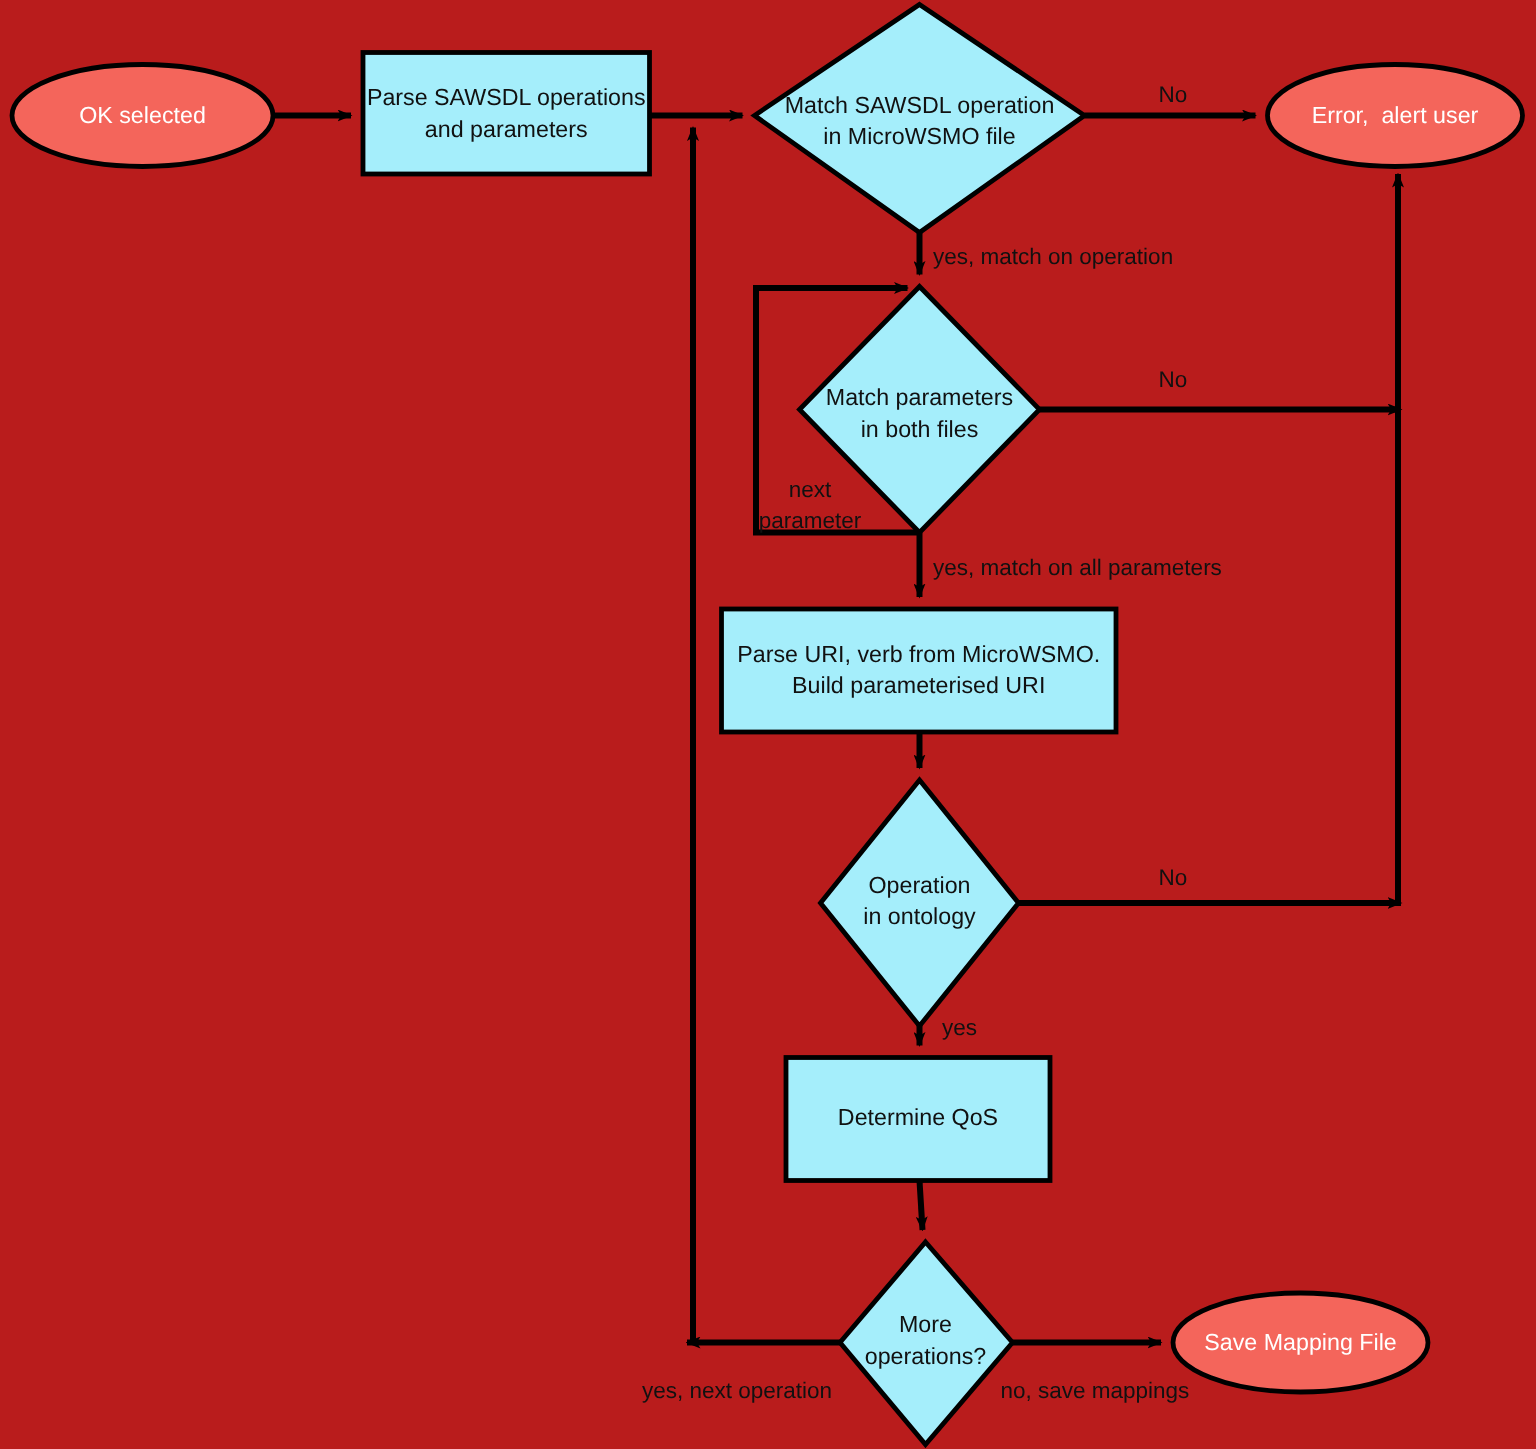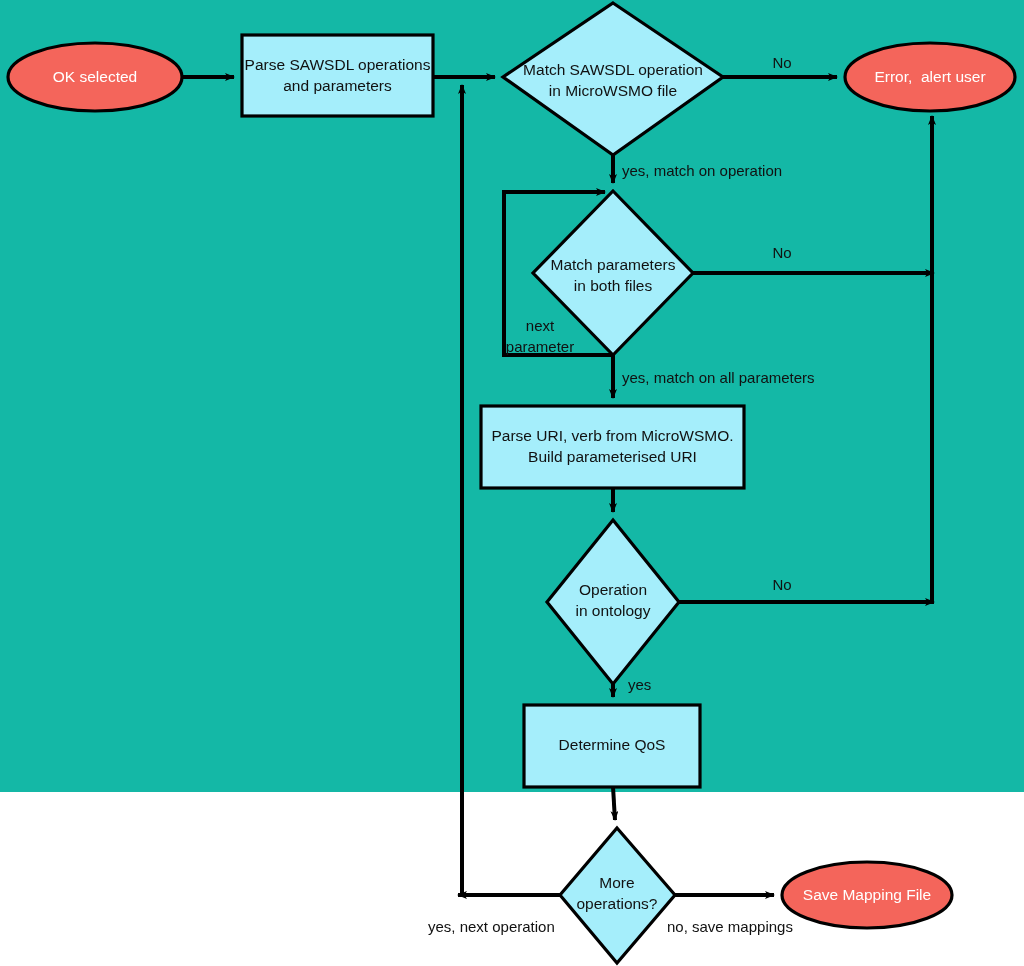--- a/index.html
+++ b/index.html
@@ -9,22 +9,22 @@
   }
   body {
     width: 1024px;
     height: 966px;
     font-family: "Liberation Sans", sans-serif;
     overflow: hidden;
   }
   #flow-root {
     position: relative;
     width: 1024px;
-    height: 792px;
-    background: #14b8a6;
+    height: 966px;
+    background: #b91c1c;
   }
   svg#flow-svg {
     display: block;
     width: 1024px;
     height: 966px;
   }
   .shape-fill-process { fill: #a5eefb; }
   .shape-fill-terminal { fill: #f4655b; }
   .shape-stroke {
     stroke: #000000;

